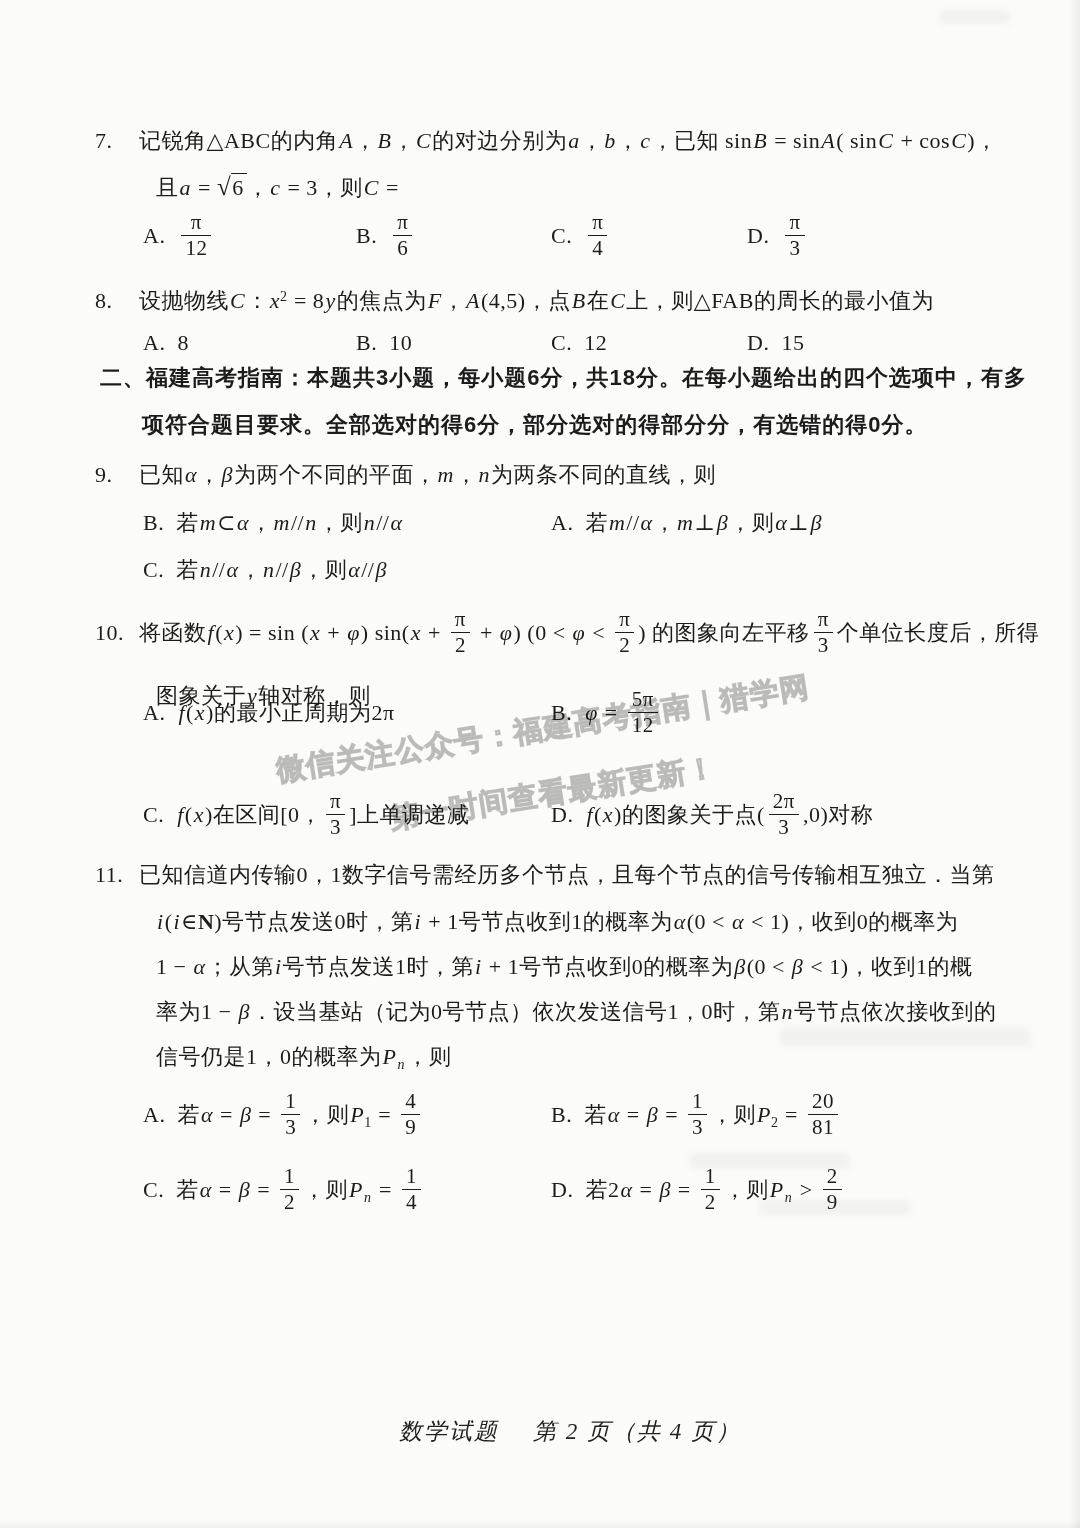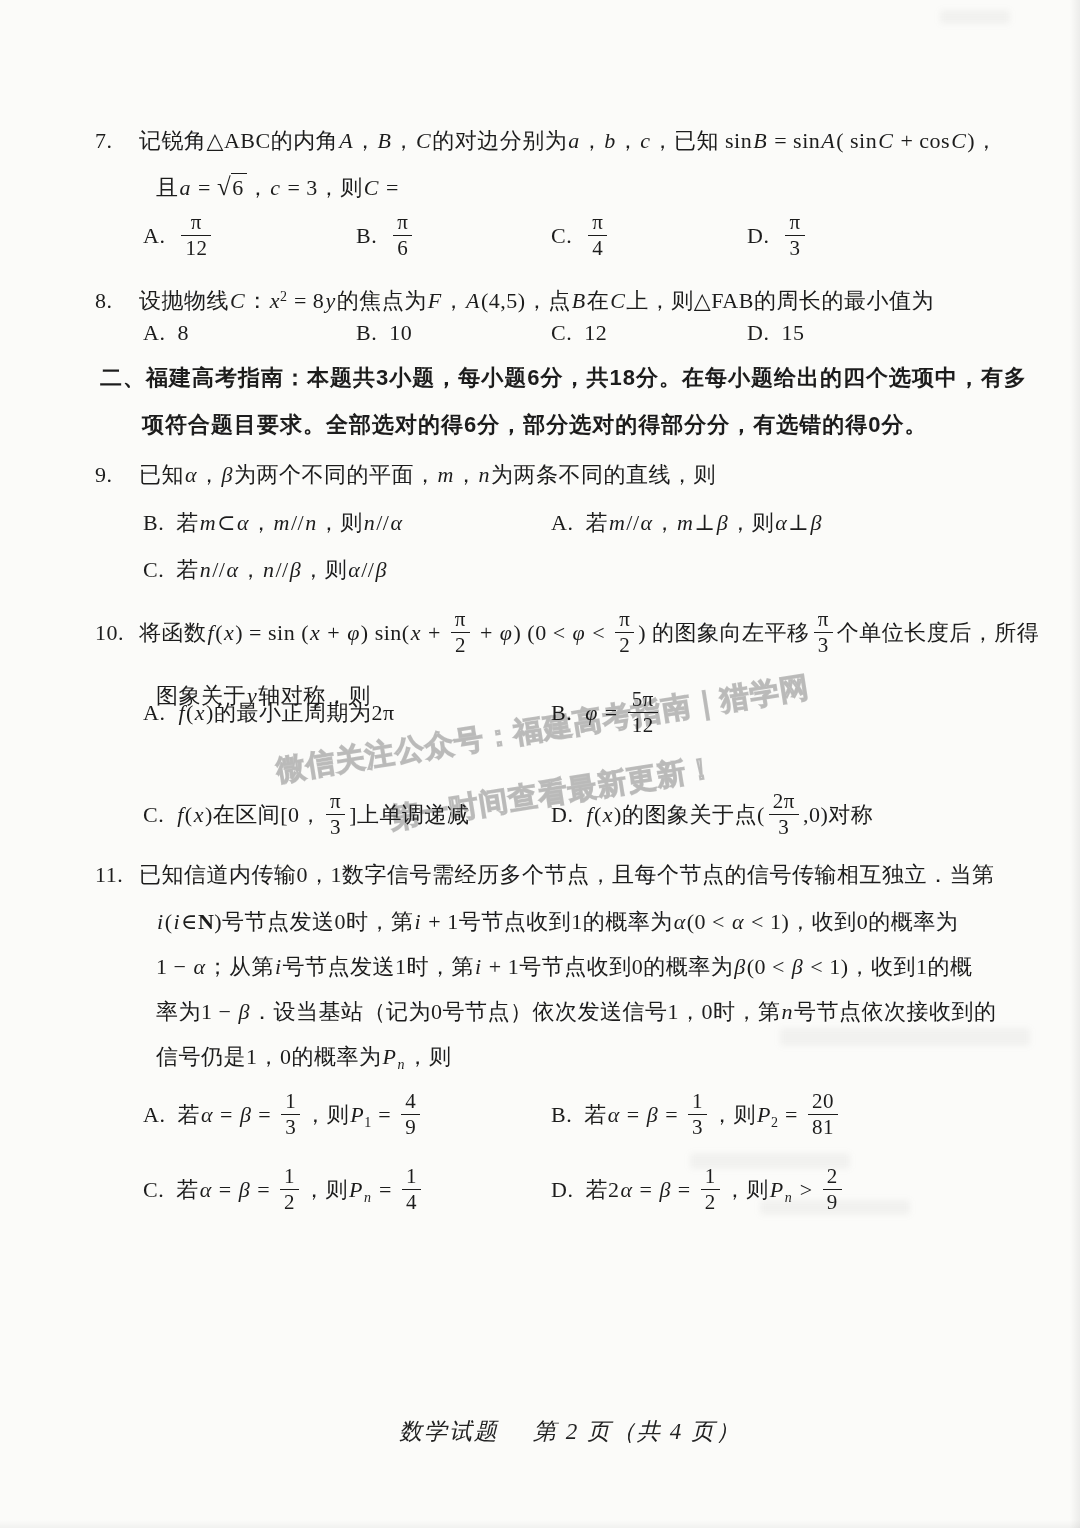--- a/index.html
+++ b/index.html
@@ -88,21 +88,21 @@
     <div class="row tall optrow opts4" style="top:205px">
       <div class="option"><span class="opt-label">A.</span><span><span class="frac"><span class="fnum">π</span><span class="fden">12</span></span></span></div>
       <div class="option"><span class="opt-label">B.</span><span><span class="frac"><span class="fnum">π</span><span class="fden">6</span></span></span></div>
       <div class="option"><span class="opt-label">C.</span><span><span class="frac"><span class="fnum">π</span><span class="fden">4</span></span></span></div>
       <div class="option"><span class="opt-label">D.</span><span><span class="frac"><span class="fnum">π</span><span class="fden">3</span></span></span></div>
     </div>
   </section>
 
   <section>
     <div class="row" style="top:274px"><span class="qnum">8.</span><span>设抛物线<span class="vi">C</span>：<span class="vi">x<sup>2</sup></span> = 8<span class="vi">y</span>的焦点为<span class="vi">F</span>，<span class="vi">A</span>(4,5)，点<span class="vi">B</span>在<span class="vi">C</span>上，则△FAB的周长的最小值为</span></div>
-    <div class="row optrow opts4" style="top:310px">
+    <div class="row optrow opts4" style="top:320px">
       <div class="option"><span class="opt-label">A.</span><span>8</span></div>
       <div class="option"><span class="opt-label">B.</span><span>10</span></div>
       <div class="option"><span class="opt-label">C.</span><span>12</span></div>
       <div class="option"><span class="opt-label">D.</span><span>15</span></div>
     </div>
   </section>
 
   <section>
     <div class="row secrow" style="top:355px">二、福建高考指南：本题共3小题，每小题6分，共18分。在每小题给出的四个选项中，有多</div>
     <div class="row secrow cont2" style="top:402px">项符合题目要求。全部选对的得6分，部分选对的得部分分，有选错的得0分。</div>

